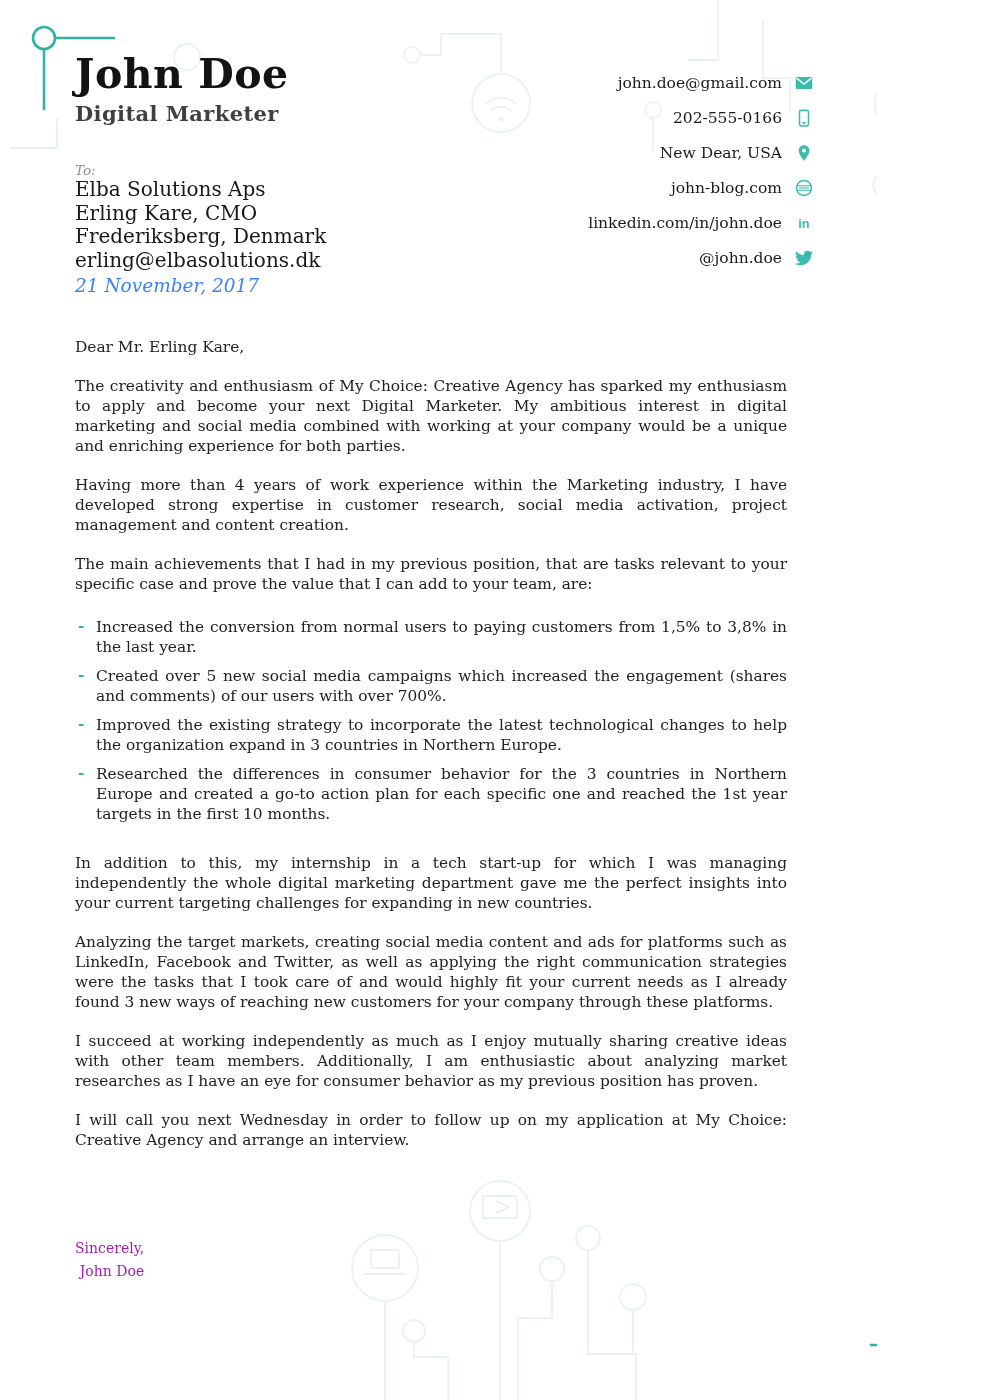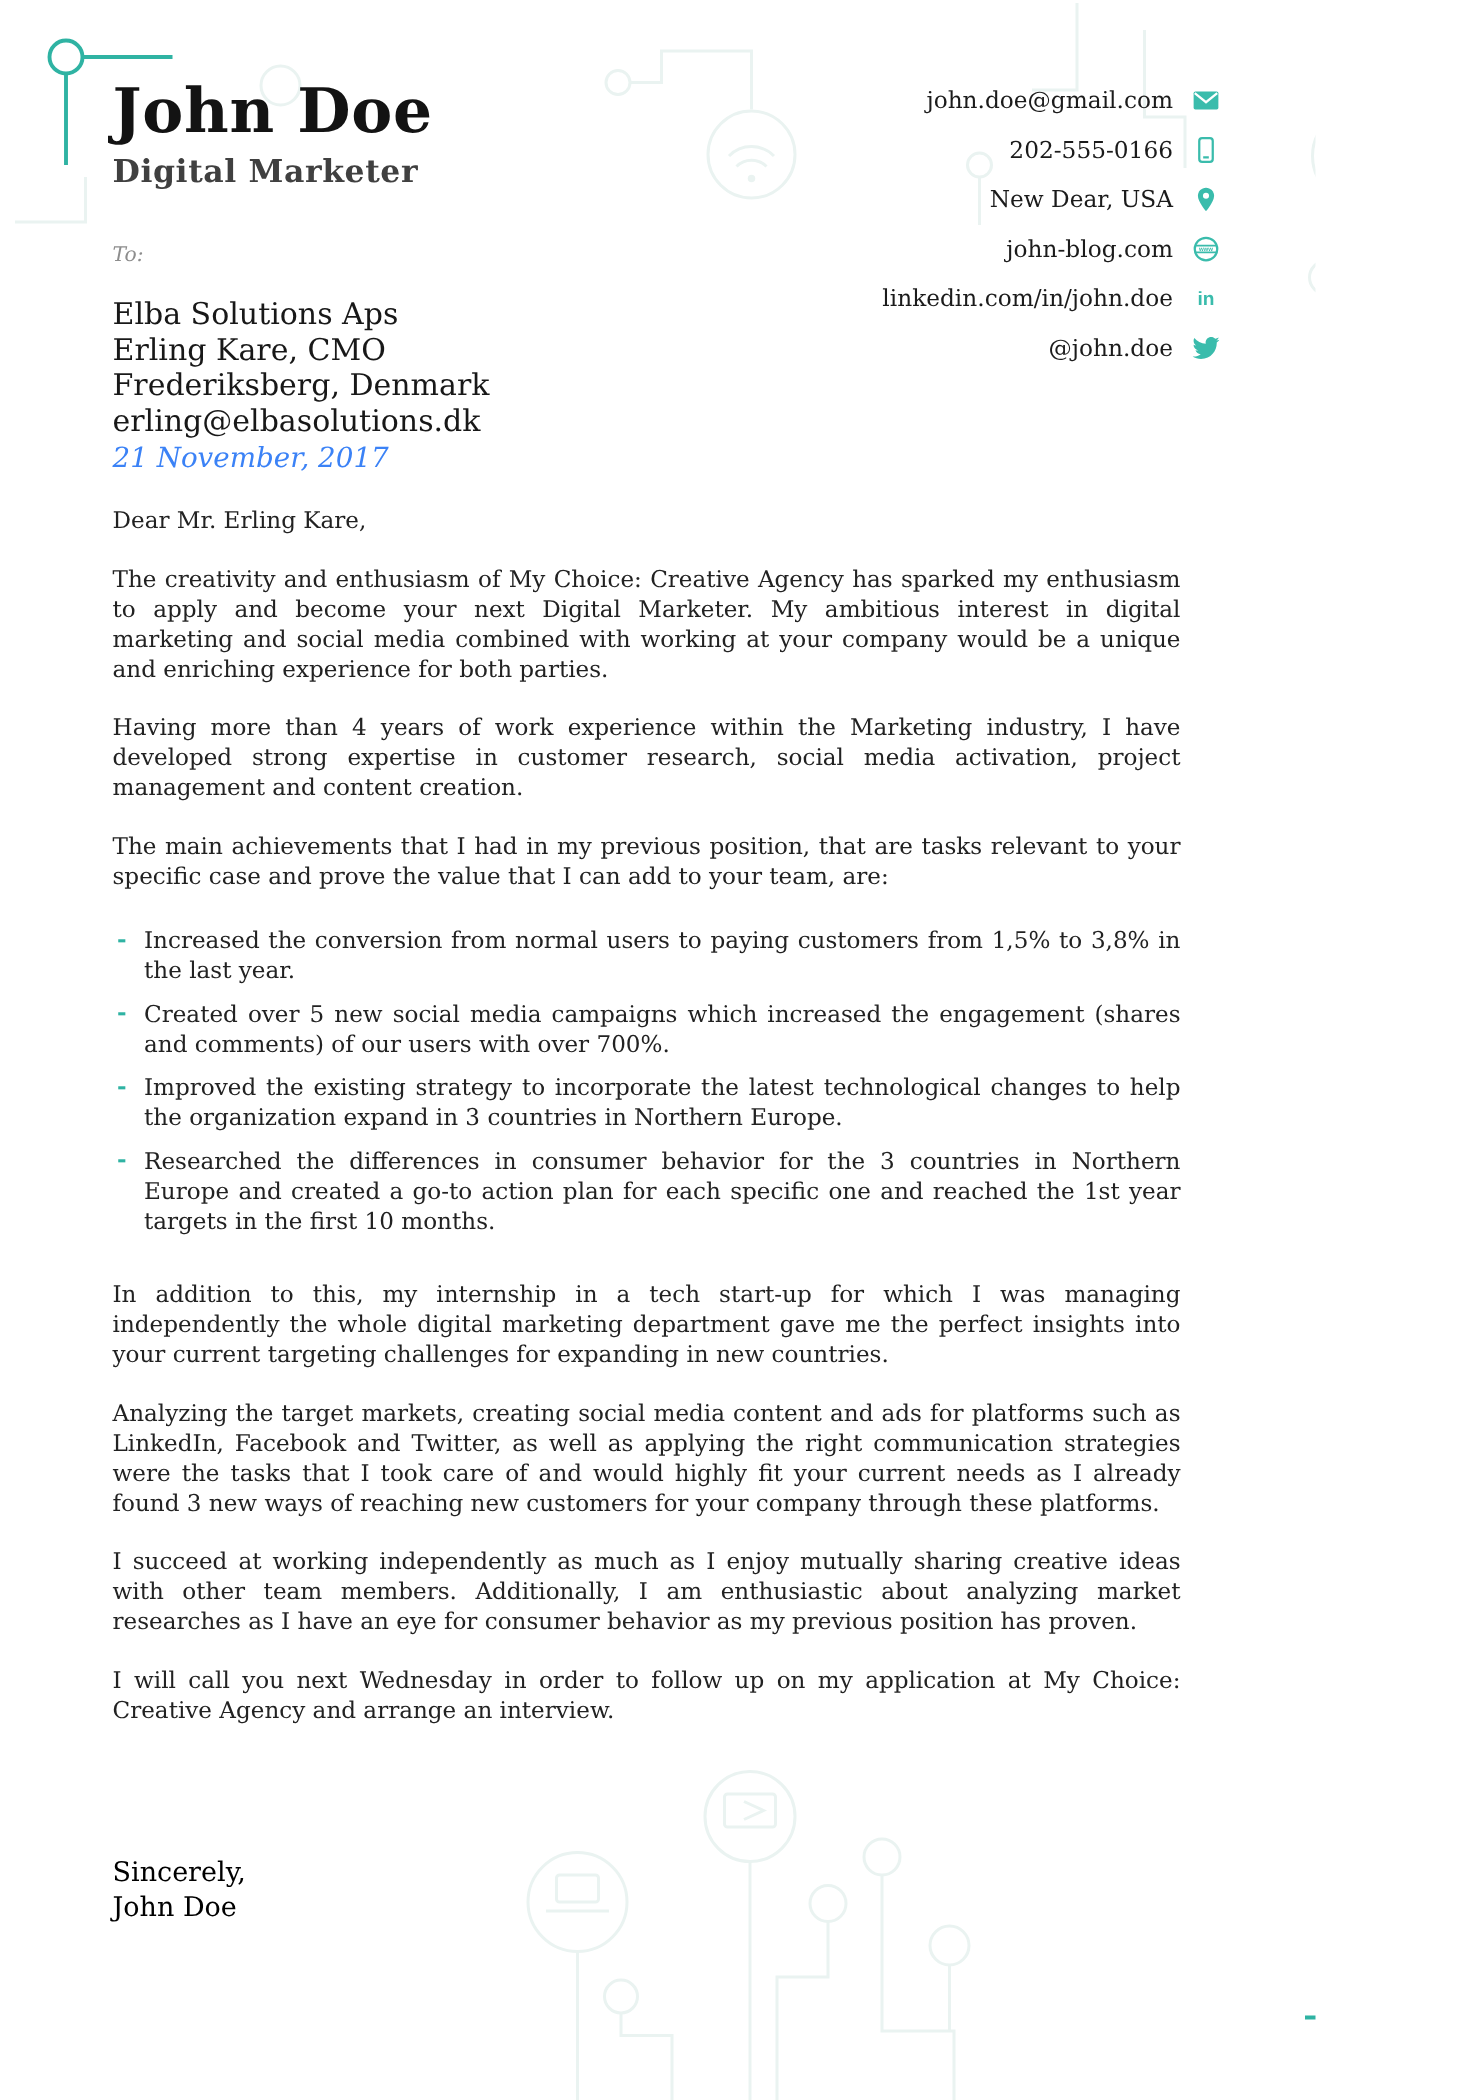--- a/index.html
+++ b/index.html
@@ -20,40 +20,40 @@
 
   .identity { position: absolute; left: 75px; top: 52px; z-index: 2; }
   .identity h1 {
     font-size: 41px; font-weight: 700; color: #131313; letter-spacing: 0.5px; line-height: 1.1;
   }
   .identity .role {
     margin-top: 4px; font-size: 21px; font-weight: 700; color: #404040; letter-spacing: 0.4px;
   }
 
   .contact { position: absolute; right: 64px; top: 57px; z-index: 2; }
-  .c-row { display: flex; align-items: center; justify-content: flex-end; margin-bottom: 14px; height: 19px; }
+  .c-row { display: flex; align-items: center; justify-content: flex-end; margin-bottom: 14px; height: 19px; margin-top: 16px; }
   .c-val { font-size: 15.5px; color: #1b1b1b; margin-right: 13px; white-space: nowrap; }
   .c-ico { width: 18px; height: 18px; display: inline-flex; align-items: center; justify-content: center; flex: 0 0 18px; }
   .c-ico svg { width: 18px; height: 18px; display: block; }
 
   .recipient { position: absolute; left: 75px; top: 162px; z-index: 2; }
-  .recipient .to { font-size: 13.5px; font-style: italic; color: #8d8d8d; margin-bottom: 20px; }
+  .recipient .to { font-size: 13.5px; font-style: italic; color: #8d8d8d; margin-bottom: 0; }
   .recipient .r-line { font-size: 20px; line-height: 23.5px; color: #181818; }
   .recipient .date { margin-top: 3px; font-size: 18.5px; font-style: italic; color: #3b82f6; }
 
   .letter { position: absolute; left: 75px; right: 90px; top: 337px; z-index: 2;
             font-size: 15.4px; line-height: 20px; color: #222222; }
   .letter p { text-align: justify; margin-bottom: 19px; }
   .letter p.salutation { text-align: left; }
   .letter ul { list-style: none; margin: 23px 0 29px 0; }
   .letter li { position: relative; padding-left: 21px; margin-bottom: 9px; text-align: justify; }
   .letter li .dash { position: absolute; left: 3px; top: -1px; color: #2fb3a3; font-weight: 700; }
 
   .closing { position: absolute; left: 75px; top: 1237px; z-index: 2;
-             font-size: 18px; line-height: 23px; color: #000000; }
+             font-size: 14px; line-height: 23px; color: #a21caf; text-align: right; }
 </style>
 </head>
 <body>
 
 <div class="page">
 
   <svg class="bg-deco" width="989" height="1400" viewBox="0 0 989 1400" fill="none" stroke="#eaf3f1" stroke-width="2">
 
     <circle cx="501" cy="103" r="29"></circle>
     <path d="M486 104 a21 21 0 0 1 30 0"></path>

